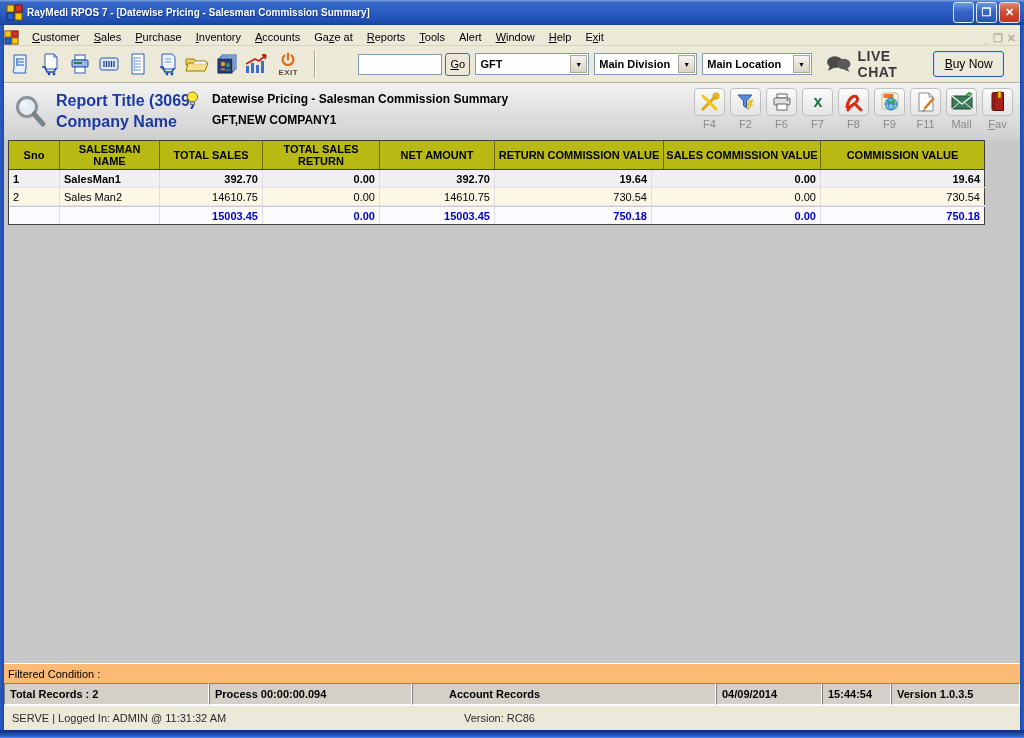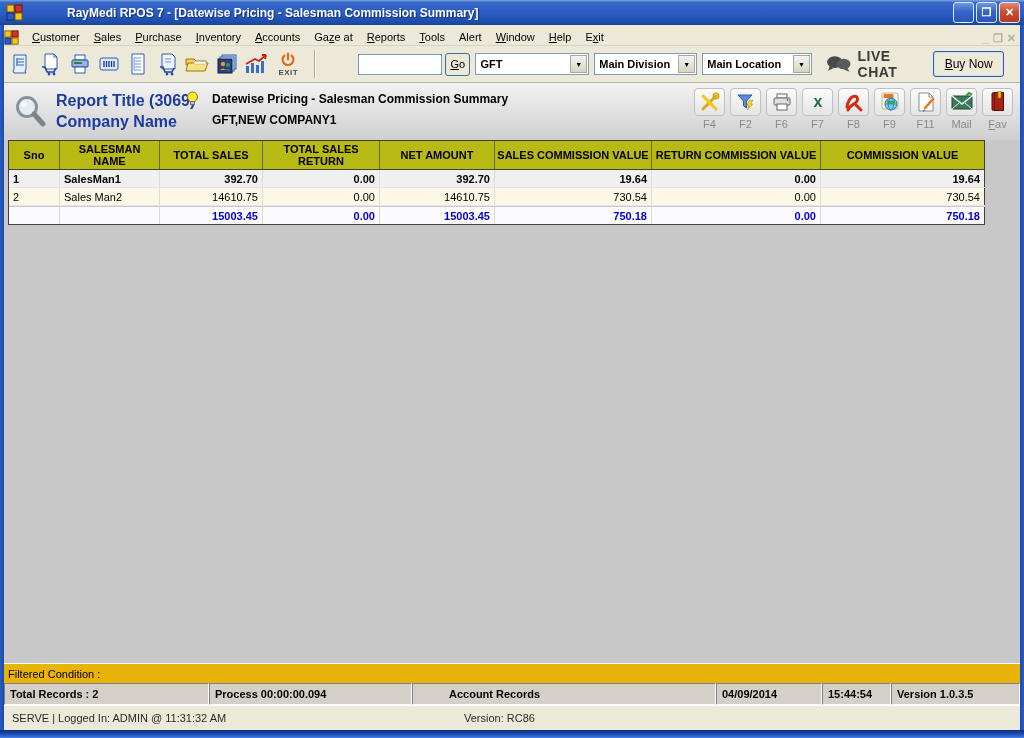--- a/index.html
+++ b/index.html
@@ -5,22 +5,22 @@
   * { margin:0; padding:0; box-sizing:border-box; }
   html,body { width:1024px; height:738px; overflow:hidden; }
   body { font-family:"Liberation Sans", sans-serif; font-size:11px; color:#000; }
   #app { position:relative; width:1024px; height:738px; background:#c8c8c8; }
 
   
   .titlebar { position:absolute; left:0; top:0; width:1024px; height:25px;
     background:linear-gradient(180deg,#7ba4e0 0%,#3667c8 10%,#2b5cc4 55%,#1c4aa8 92%,#16418f 100%);
     display:flex; align-items:center; padding:0 4px; }
   .titlebar .logo { width:17px; height:17px; margin:0 4px 0 2px; }
-  .titlebar .title { color:#fff; font-weight:bold; font-size:12px; text-shadow:1px 1px 1px #10307a; flex:1;
-    white-space:nowrap; overflow:hidden;margin-left:40px; }
+  .titlebar .title { color:#fff; font-weight:bold; font-size:10px; text-shadow:1px 1px 1px #10307a; flex:1;
+    white-space:nowrap; overflow:hidden; }
   .winbtn { width:21px; height:21px; margin-left:2px; border:1px solid #dce8f8; border-radius:3px;
     display:flex; align-items:center; justify-content:center; color:#fff; font-weight:bold; font-size:11px;
     background:linear-gradient(180deg,#6f97e0,#3565c8 45%,#2a57b4); cursor:default; }
   .winbtn.close { background:linear-gradient(180deg,#e08a72,#cc4f33 45%,#b83a20); }
   .winbtn.min span { position:relative; top:4px; }
 
   
   .menubar { position:absolute; left:0; top:25px; width:1024px; height:21px; background:#ece9d8;
     border-bottom:1px solid #d8d4bc; display:flex; align-items:flex-end; padding:0 4px; }
   .menubar .mdi-logo { width:15px; height:15px; margin-right:6px; }
@@ -70,21 +70,21 @@
   .g-body .g-cell { height:17px; display:flex; align-items:center; font-size:11px; border-right:1px solid #dcdcdc; padding:0 4px; }
   .g-body { border-bottom:1px solid #e4e4e4; }
   .row-current { background:#f0f0f0; font-weight:bold; }
   .row-alt { background:#fdf8e6; }
   .row-total { background:#fbfaff; font-weight:bold; color:#0000c8; border-top:1px solid #c8c8d8; border-bottom:1px solid #404040; }
   .num { justify-content:flex-end; }
   .c0{width:51px;} .c1{width:100px;} .c2{width:103px;} .c3{width:117px;}
   .c4{width:115px;} .c5{width:157px;} .c6{width:169px;} .c7{width:164px; border-right:1px solid #404040 !important;}
 
   
-  .filterbar { position:absolute; left:4px; top:663px; width:1016px; height:20px; background:#eab308;
+  .filterbar { position:absolute; left:4px; top:663px; width:1016px; height:20px; background:#fdba74;
     border-top:1px solid #fff; display:flex; align-items:center; padding-left:4px; }
   .statusrow { position:absolute; left:4px; top:683px; width:1016px; height:22px; background:#d4d0c8; display:flex; }
   .scell { height:22px; border:1px solid; border-color:#808080 #fff #fff #808080; background:#d4d0c8;
     display:flex; align-items:center; padding-left:5px; font-weight:bold; font-size:11px; }
   .sc0{width:205px;} .sc1{width:203px;} .sc2{width:304px;padding-left:36px;} .sc3{width:106px;} .sc4{width:69px;} .sc5{flex:1;text-align:center;}
   .footer { position:absolute; left:4px; top:705px; width:1016px; height:25px; background:#ece9d8;
     border-top:1px solid #fff; display:flex; align-items:center; font-size:11px; color:#2a2a2a; }
   .footer .f-left { padding-left:8px; width:460px; }
   .footer .f-center { width:200px; }
   .footer .f-right { flex:1; text-align:right; padding-right:12px; }
@@ -378,22 +378,22 @@
     </div>
   </div>
 
   <div class="grid">
     <div class="g-row g-head">
       <div class="g-cell c0">Sno</div>
       <div class="g-cell c1">SALESMAN NAME</div>
       <div class="g-cell c2">TOTAL SALES</div>
       <div class="g-cell c3">TOTAL SALES RETURN</div>
       <div class="g-cell c4">NET AMOUNT</div>
+      <div class="g-cell c6">RETURN COMMISSION VALUE</div>
       <div class="g-cell c5">SALES COMMISSION VALUE</div>
-      <div class="g-cell c6">RETURN COMMISSION VALUE</div>
       <div class="g-cell c7">COMMISSION VALUE</div>
     </div>
     <div class="g-row g-body row-current">
       <div class="g-cell c0">1</div>
       <div class="g-cell c1">SalesMan1</div>
       <div class="g-cell c2 num">392.70</div>
       <div class="g-cell c3 num">0.00</div>
       <div class="g-cell c4 num">392.70</div>
       <div class="g-cell c5 num">19.64</div>
       <div class="g-cell c6 num">0.00</div>

